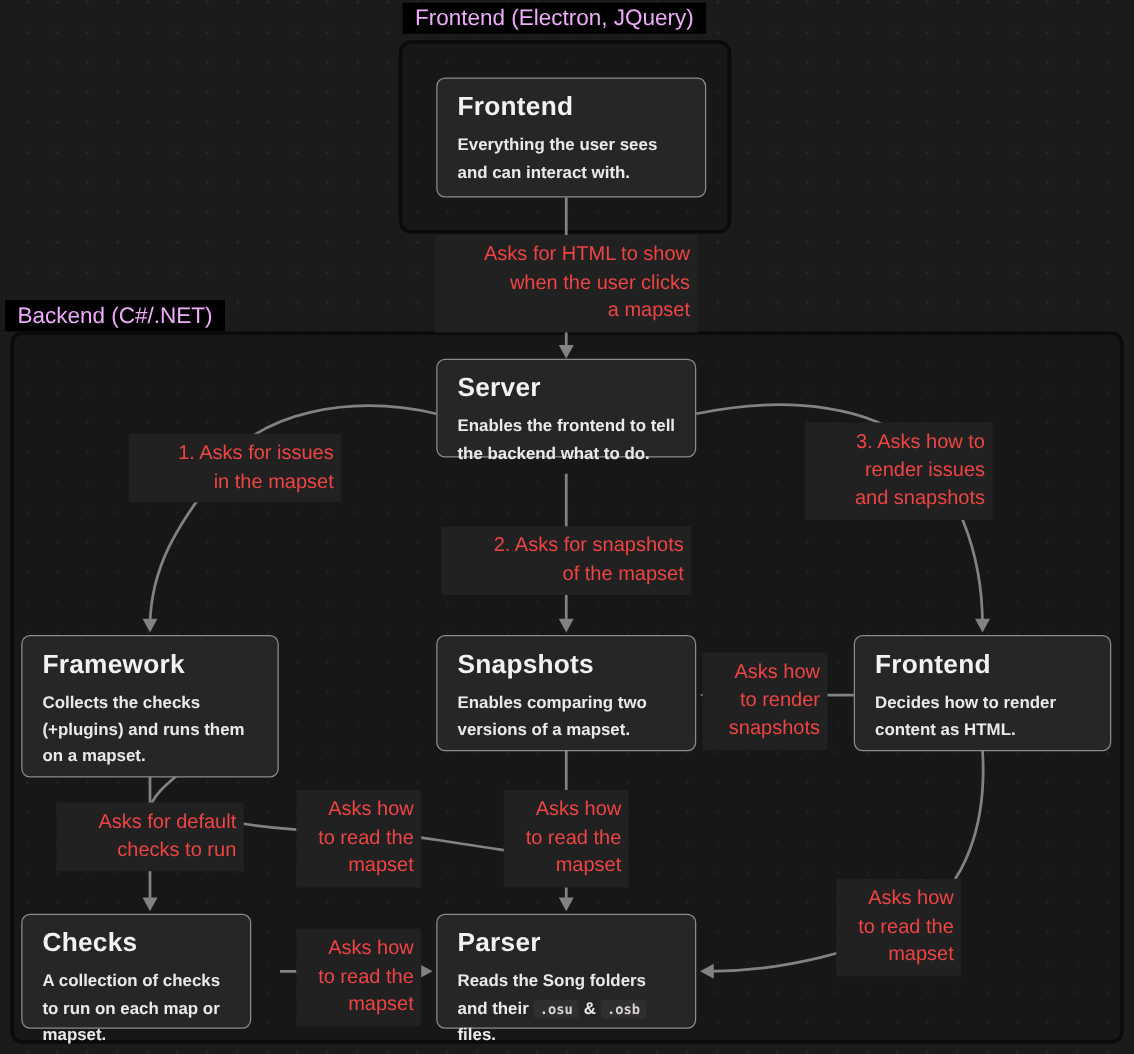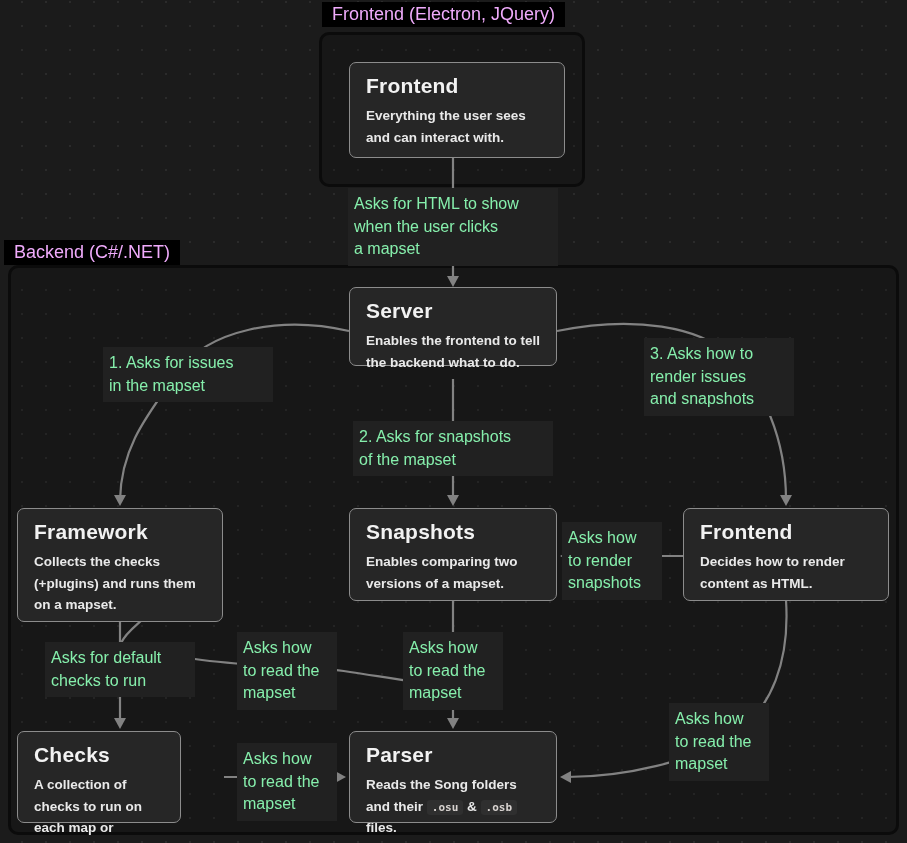--- a/index.html
+++ b/index.html
@@ -46,24 +46,24 @@
     fill: none;
     stroke: #828282;
     stroke-width: 2.2;
   }
   #edge-layer polygon { fill: #828282; }
 
   .edge-label {
     position: absolute;
     z-index: 3;
     background: #212121;
-    color: #86efac;
+    color: #ef4444;
     font-size: 16px;
     line-height: 1.42;
-    text-align: left;
+    text-align: right;
     white-space: pre-line;
     padding: 5px 6px;
   }
 
   .node {
     position: absolute;
     z-index: 4;
     background: #262626;
     border: 1.5px solid #8c8c8c;
     border-radius: 7px;
@@ -178,21 +178,21 @@
   <div class="node" style="left:349px; top:508px; width:208px; height:93px;">
     <div class="node-title">Snapshots</div>
     <div class="node-desc">Enables comparing two versions of a mapset.</div>
   </div>
 
   <div class="node" style="left:683px; top:508px; width:206px; height:93px;">
     <div class="node-title">Frontend</div>
     <div class="node-desc">Decides how to render content as HTML.</div>
   </div>
 
-  <div class="node" style="left:17px; top:731px; width:164px; height:92px;">
+  <div class="node" style="left:17px; top:731px; width:184px; height:92px;">
     <div class="node-title">Checks</div>
     <div class="node-desc">A collection of checks to run on each map or mapset.</div>
   </div>
 
   <div class="node" style="left:349px; top:731px; width:208px; height:92px;">
     <div class="node-title">Parser</div>
     <div class="node-desc">
       <span>Reads the Song folders and their </span><code class="codechip">.osu</code><span> &amp; </span><code class="codechip">.osb</code><span> files.</span>
     </div>
   </div>

